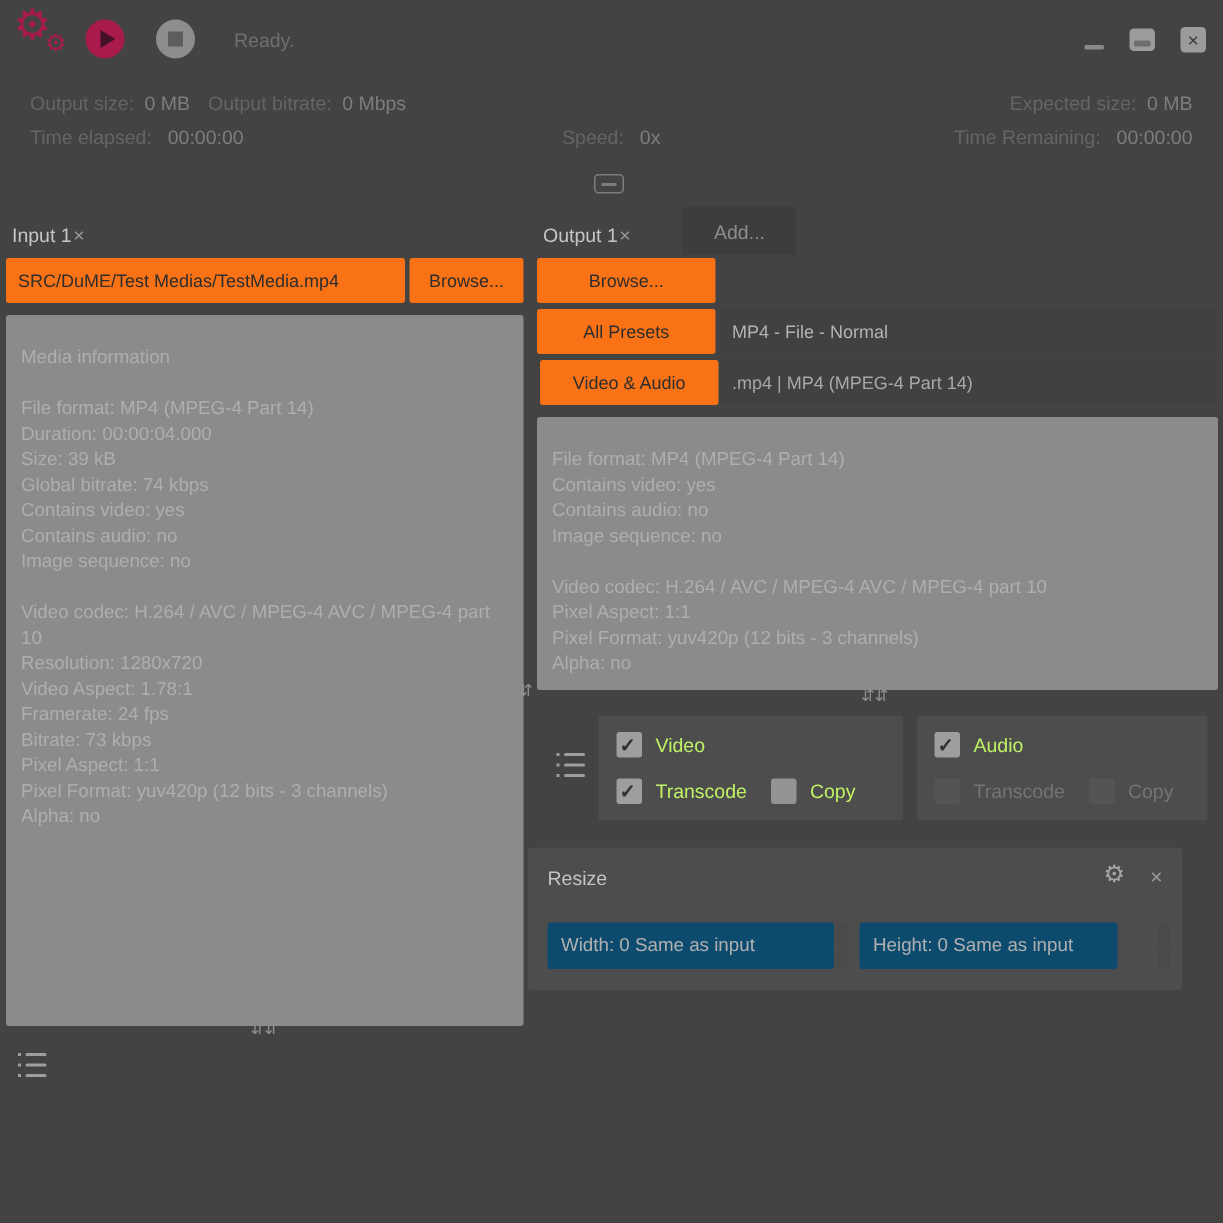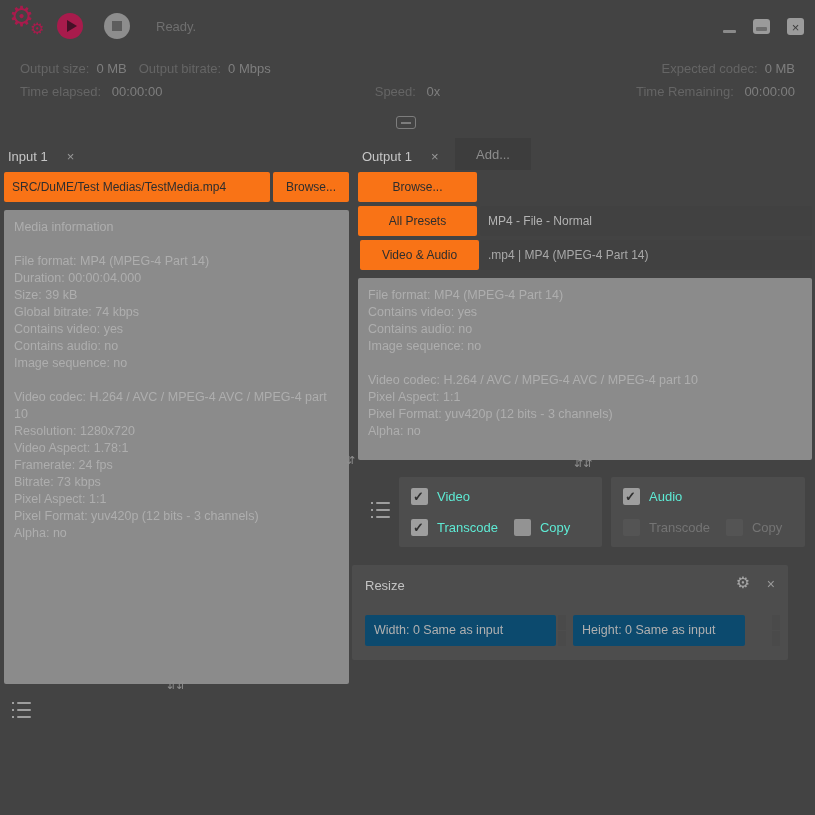--- a/index.html
+++ b/index.html
@@ -39,21 +39,21 @@
   .prow.three .pcenter { flex:0; white-space:nowrap; }
   .prow.three .pright { flex:1; text-align:right; }
 
   
   .split-handle { position:absolute; left:396px; top:116px; width:20px; height:13px;
                   border:1px solid #7d7d7d; border-radius:3px; cursor:row-resize; }
   .khole { position:absolute; left:4px; top:5px; width:10px; height:2px; background:#7d7d7d; }
   .sgl { position:absolute; color:#8f8f8f; font-size:11px; cursor:row-resize; }
 
   
-  .tab { position:absolute; top:142px; height:28px; display:flex; align-items:center; gap:19px; font-size:13px; cursor:pointer; }
+  .tab { position:absolute; top:142px; height:28px; display:flex; align-items:center; gap:1px; font-size:13px; cursor:pointer; }
   .tab-label { color:#c6c6c6; }
   .tab-x { color:#999999; font-size:13px; }
   .add-tab { position:absolute; left:455px; top:138px; width:76px; height:32px; background:#3d3d3d;
              color:#8d8d8d; font-size:13px; display:flex; align-items:center; justify-content:center; cursor:pointer; }
 
   
   .field, .btn { position:absolute; height:30px; border-radius:2px; font-size:12px; line-height:30px;
                  overflow:hidden; white-space:pre; }
   .light { background:#f97316; color:#2e2e2e; }
   .dark  { background:#414141; color:#a8a8a8; }
@@ -65,21 +65,21 @@
   .outfile  { left:480px; top:172px; width:332px; }
   .presets  { left:358px; top:206px; width:119px; }
   .presetval{ left:480px; top:206px; width:332px; color:#b3b3b3; }
   .streams  { left:360px; top:240px; width:119px; }
   .formatval{ left:480px; top:240px; width:332px; }
 
   
   .info-panel { position:absolute; background:#8b8b8b; border-radius:2px; }
   .left-info  { left:4px;   top:210px; width:345px; height:474px; }
   .right-info { left:358px; top:278px; width:454px; height:182px; }
-  .info-text { padding:9px 10px; font-size:12.5px; line-height:17px; color:#aeaeae; white-space:pre-wrap; }
+  .info-text { padding:20px 10px; font-size:12.5px; line-height:17px; color:#aeaeae; white-space:pre-wrap; }
 
   
   .list-icon { position:absolute; width:19px; height:16px; display:flex; flex-direction:column;
                justify-content:space-between; cursor:pointer; }
   .list-icon i { display:block; height:2px; background:#9e9e9e; border-radius:1px; position:relative; margin-left:5px; }
   .list-icon i::before { content:""; position:absolute; left:-5px; top:0; width:2px; height:2px; background:#9e9e9e; }
   .streams-menu { left:371px; top:502px; }
   .bottom-menu  { left:12px;  top:702px; }
 
   
@@ -87,21 +87,21 @@
   .video-block { left:399px; width:203px; }
   .audio-block { left:611px; width:194px; }
   .srow { position:absolute; left:12px; display:flex; align-items:center; height:18px; }
   .srow.r1 { top:10px; }
   .srow.r2 { top:41px; }
   .cb { width:17px; height:17px; border-radius:2px; background:#9e9e9e; position:relative; flex:none; cursor:pointer; }
   .cb .ck { position:absolute; left:2px; top:0px; font-size:13px; color:#303030; font-weight:bold; line-height:17px; }
   .cb.unchecked { background:#939393; }
   .cb.disabled { background:#545454; }
   .cb.second { margin-left:16px; }
-  .slabel { margin-left:9px; font-size:13px; color:#5eead4; white-space:nowrap; }
+  .slabel { margin-left:9px; font-size:13px; color:#bef264; white-space:nowrap; }
   .slabel.dis { color:#747474; }
 
   
   .resize-block { position:absolute; left:352px; top:565px; width:436px; height:95px; background:#4d4d4d; border-radius:2px; }
   .resize-title { position:absolute; left:13px; top:13px; font-size:13px; color:#c3c3c3; }
   .resize-gear { position:absolute; right:38px; top:8px; font-size:16px; color:#a5a5a5; cursor:pointer; }
   .resize-x { position:absolute; right:13px; top:11px; font-size:14px; color:#9a9a9a; cursor:pointer; }
   .rfield { position:absolute; top:50px; height:31px; background:#0c4a6e; border-radius:2px; font-size:12.5px;
             line-height:31px; color:#b0b0b0; padding:0 9px; overflow:hidden; white-space:nowrap; cursor:text; }
   .wfield { left:13px;  width:191px; }
@@ -141,21 +141,21 @@
     </div>
   </div>
 
   <div class="progress">
     <div class="prow">
       <span class="plabel">Output size:</span>
       <span class="pvalue">0 MB</span>
       <span class="plabel gapl">Output bitrate:</span>
       <span class="pvalue">0 Mbps</span>
       <span class="spacer"></span>
-      <span class="plabel">Expected codec:</span>
+      <span class="plabel">Expected size:</span>
       <span class="pvalue">0 MB</span>
     </div>
     <div class="prow three">
       <div class="pleft">
         <span class="plabel">Time elapsed:</span>
         <span class="pvalue">00:00:00</span>
       </div>
       <div class="pcenter">
         <span class="plabel">Speed:</span>
         <span class="pvalue">0x</span>

